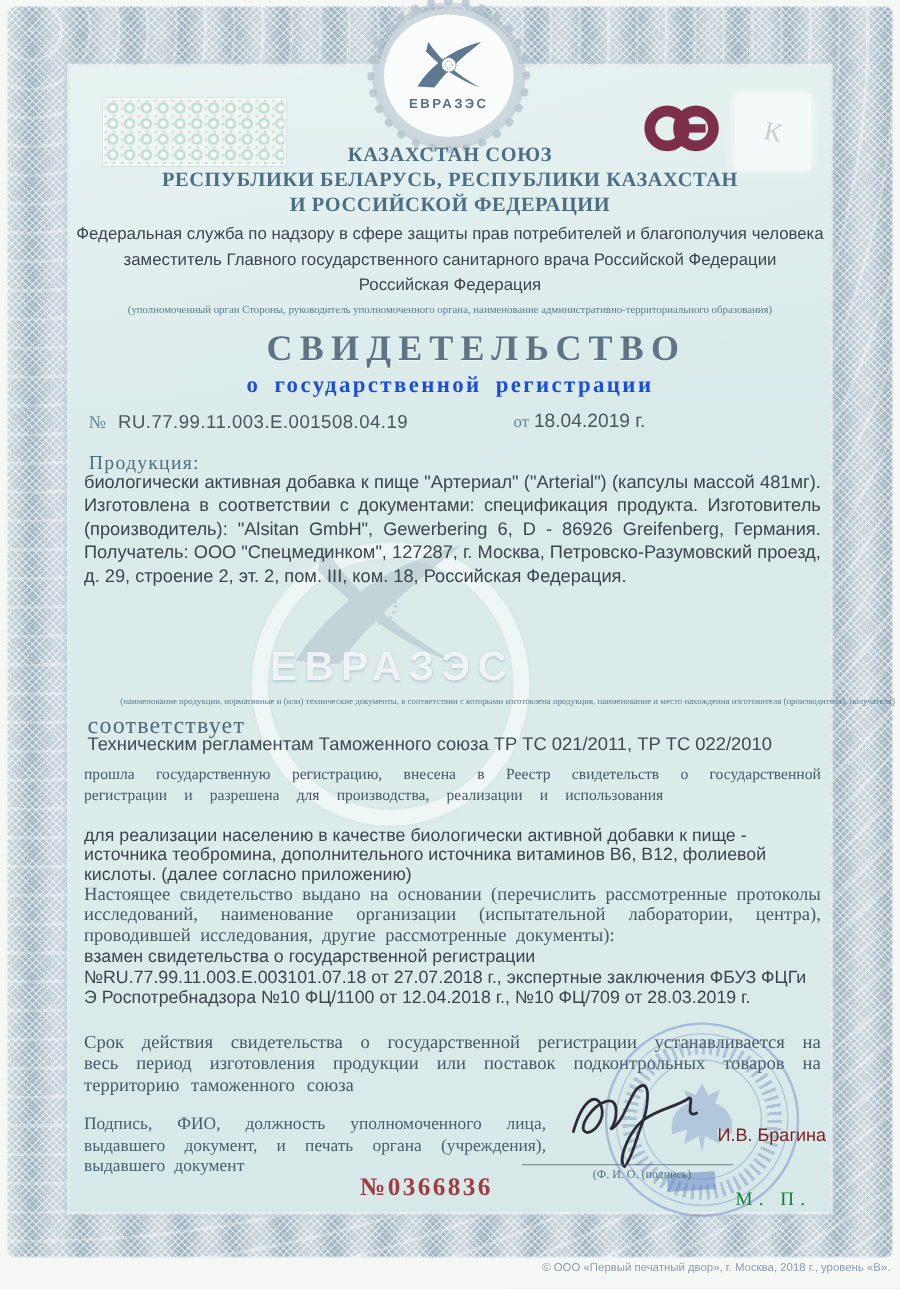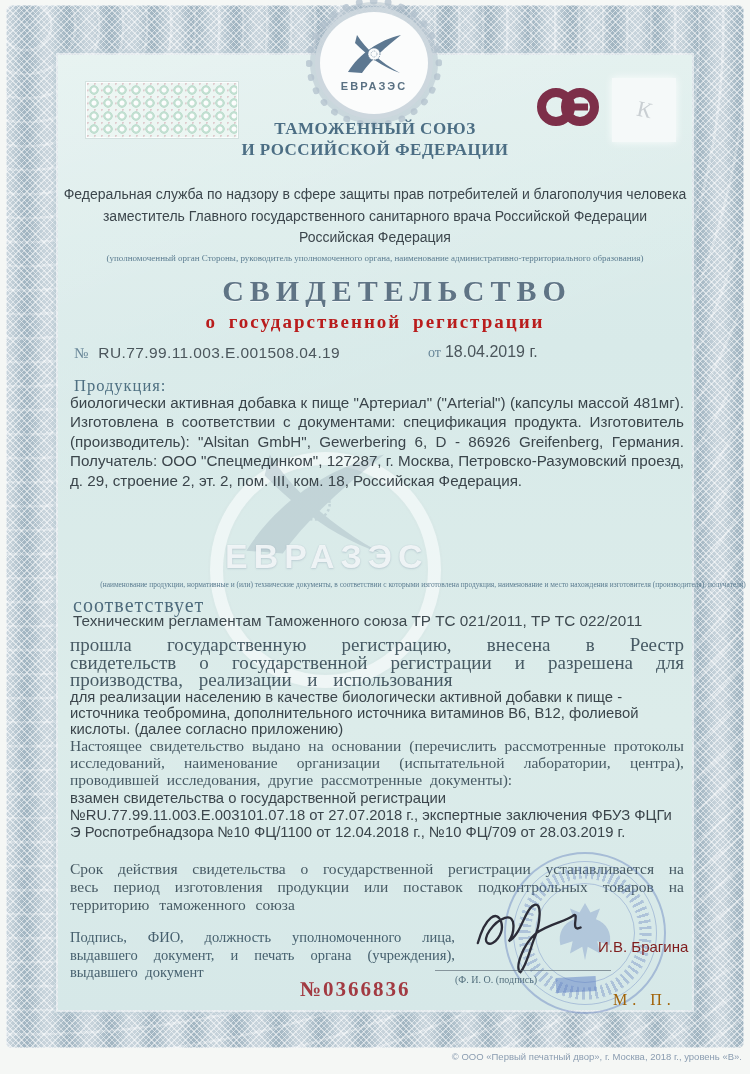--- a/index.html
+++ b/index.html
@@ -56,21 +56,21 @@
     display:flex; align-items:center; justify-content:center;
   }
   .pencil-mark { font-family:"Liberation Serif",serif; font-size:22px; color:rgba(120,130,140,.35); transform:rotate(12deg); }
 
   
   .union { left:0; right:0; top:118px; font-weight:bold; font-size:17px; line-height:21px; color:#4c6e84; letter-spacing:.5px; }
   .authority { left:0; right:0; top:184px; font-family:"Liberation Sans","DejaVu Sans",sans-serif; font-size:14px; line-height:21.5px; color:#3c464c; }
   .caption-sm { color:#5b7c90; }
   .caption1 { left:0; right:0; top:253px; font-size:9px; white-space:nowrap; }
   .doc-title { left:0; right:0; top:274px; font-weight:bold; font-size:30px; letter-spacing:6px; color:#5f7485; text-shadow:0 1px 0 rgba(255,255,255,.6);padding-left:44px; }
-  .doc-subtitle { left:0; right:0; top:311px; font-weight:bold; font-size:19px; letter-spacing:2px; word-spacing:5px; color:#b91c1c; }
+  .doc-subtitle { left:0; right:0; top:311px; font-weight:bold; font-size:19px; letter-spacing:2px; word-spacing:5px; color:#1d4ed8; }
 
   .numrow { left:74px; top:344px; font-size:15px; color:#688698;text-align:center; }
   .numrow .num { font-family:"Liberation Sans","DejaVu Sans",sans-serif; font-size:15.5px; color:#4b565c; letter-spacing:.4px; margin-left:10px; }
   .daterow { left:428px; top:343px; font-size:14px; color:#688698; }
   .daterow .date { font-family:"Liberation Sans","DejaVu Sans",sans-serif; font-size:16px; color:#4b565c; margin-left:4px; }
 
   
   .product-label { left:74px; top:376px; font-size:16.5px; color:#4f7082; letter-spacing:1px; }
   .product-body { left:70px; top:393px; width:614px; font-family:"Liberation Sans","DejaVu Sans",sans-serif; font-size:15.2px; line-height:19.4px; color:#3b454b; text-align:justify; }
 
@@ -80,35 +80,35 @@
   .wm-swoosh { left:236px; top:450px; width:156px; height:108px; color:#9db0bc; opacity:.38; }
   .wm-text { left:225px; top:537px; width:180px; text-align:center;
     font-family:"Liberation Sans","DejaVu Sans",sans-serif; font-weight:bold; font-size:34px; letter-spacing:6px;
     color:rgba(250,253,253,.85); text-shadow:0 0 1px rgba(150,170,185,.6), 0 1px 2px rgba(150,170,185,.4); }
 
   
   .caption2 { left:52px; top:580px; width:742px; text-align:center; font-size:7.4px; white-space:nowrap; }
   .sootv { left:73px; top:594px; font-size:20px; color:#4e6b7c; letter-spacing:1px; }
   .regs { left:73px; top:612px; font-family:"Liberation Sans","DejaVu Sans",sans-serif; font-size:15.3px; color:#3f4a50; }
   .para { left:70px; width:614px; }
-  .serif-p { font-size:19px; line-height:17.5px; color:#475a64; text-align:justify; }
+  .serif-p { font-size:13px; line-height:17.5px; color:#475a64; text-align:justify; }
   .sans-p { font-family:"Liberation Sans","DejaVu Sans",sans-serif; font-size:14.8px; color:#3b454b; }
   .p-registered { top:636px; word-spacing:11px; }
   .p-usage { top:690px; line-height:15.8px; }
   .p-basis { top:737px; font-size:15.5px; line-height:17px; word-spacing:4px; }
   .p-docs { top:790px; line-height:17.2px; }
   .p-validity { top:860px; font-size:15.5px; line-height:18px; word-spacing:6px; }
 
   
   .sig-caption { left:70px; top:929px; width:385px; font-size:14.5px; line-height:17.5px; color:#46606e; text-align:justify; word-spacing:4px; }
   .signature-svg { left:472px; top:882px; width:126px; height:94px; }
   .signer-name { left:598px; top:938px; font-family:"Liberation Sans","DejaVu Sans",sans-serif; font-size:15px; color:#7f1d1d; }
   .sig-line { left:435px; top:970px; width:176px; border-top:1px solid rgba(90,105,115,.65); height:0; }
-  .sig-line-caption { left:455px; top:974px; width:160px; font-size:10px; color:#54707e; }
-  .mp { left:613px; top:991px; font-size:16px; letter-spacing:5px; color:#a16207; }
+  .sig-line-caption { left:455px; top:974px; width:160px; text-align:center; font-size:10px; color:#54707e; }
+  .mp { left:613px; top:991px; font-size:16px; letter-spacing:5px; color:#15803d; }
   .serial { left:300px; top:977px; width:160px; text-align:left; font-weight:bold; font-size:21px; letter-spacing:2px; color:#a23a42; }
 
   
   .stamp { position:absolute; left:504px; top:852px; width:162px; height:162px; opacity:.85; }
   .stamp .ring { position:absolute; border-radius:50%; }
   .stamp .r1 { inset:0; border:2.5px solid rgba(98,126,190,.5); }
   .stamp .r2 { inset:9px; border:1.5px solid rgba(98,126,190,.45); }
   .stamp .rt { inset:13px; border-radius:50%;
     background:repeating-conic-gradient(rgba(98,126,190,.42) 0deg 2.5deg, transparent 2.5deg 6deg);
     -webkit-mask:radial-gradient(circle closest-side, transparent 79%, #000 81%, #000 97%, transparent 99%);
@@ -158,21 +158,22 @@
       <circle cx="44" cy="25" r="14.5" fill="none" stroke="#7d2f49" stroke-width="9"></circle>
       <rect x="38" y="21.5" width="14" height="7" fill="#7d2f49"></rect>
     </svg>
   </div>
 
   <div class="white-patch">
     <span class="pencil-mark">К</span>
   </div>
 
   <div class="abs union center">
-    <div>ТАМОЖЕННЫЙ СОЮЗ</div>
+    <div>КАЗАХСТАН СОЮЗ</div>
+    <div>РЕСПУБЛИКИ БЕЛАРУСЬ, РЕСПУБЛИКИ КАЗАХСТАН</div>
     <div>И РОССИЙСКОЙ ФЕДЕРАЦИИ</div>
   </div>
 
   <div class="abs caption1 center caption-sm">(уполномоченный орган Стороны, руководитель уполномоченного органа, наименование административно-территориального образования)</div>
   <div class="abs authority center">
     <div>Федеральная служба по надзору в сфере защиты прав потребителей и благополучия человека</div>
     <div>заместитель Главного государственного санитарного врача Российской Федерации</div>
     <div>Российская Федерация</div>
   </div>
 
@@ -184,21 +185,21 @@
   </div>
   <div class="abs daterow">
     <span>от</span><span class="date">18.04.2019 г.</span>
   </div>
 
   <div class="abs product-label">Продукция:</div>
   <div class="abs product-body">биологически активная добавка к пище "Артериал" ("Arterial") (капсулы массой 481мг). Изготовлена в соответствии с документами: спецификация продукта. Изготовитель (производитель): "Alsitan GmbH", Gewerbering 6, D - 86926 Greifenberg, Германия. Получатель: ООО "Спецмединком", 127287, г. Москва, Петровско-Разумовский проезд, д. 29, строение 2, эт. 2, пом. III, ком. 18, Российская Федерация.</div>
   <div class="abs caption2 caption-sm">(наименование продукции, нормативные и (или) технические документы, в соответствии с которыми изготовлена продукция, наименование и место нахождения изготовителя (производителя), получателя)</div>
 
   <div class="abs sootv">соответствует</div>
-  <div class="abs regs">Техническим регламентам Таможенного союза ТР ТС 021/2011, ТР ТС 022/2011</div>
+  <div class="abs regs">Техническим регламентам Таможенного союза ТР ТС 021/2011, ТР ТС 022/2010</div>
   <div class="abs para serif-p p-registered">прошла государственную регистрацию, внесена в Реестр свидетельств о государственной регистрации и разрешена для производства, реализации и использования</div>
   <div class="abs para sans-p p-usage">для реализации населению в качестве биологически активной добавки к пище - источника теобромина, дополнительного источника витаминов В6, В12, фолиевой кислоты. (далее согласно приложению)</div>
   <div class="abs para serif-p p-basis">Настоящее свидетельство выдано на основании (перечислить рассмотренные протоколы исследований, наименование организации (испытательной лаборатории, центра), проводившей исследования, другие рассмотренные документы):</div>
   <div class="abs para sans-p p-docs">взамен свидетельства о государственной регистрации №RU.77.99.11.003.Е.003101.07.18 от 27.07.2018 г., экспертные заключения ФБУЗ ФЦГи Э Роспотребнадзора №10 ФЦ/1100 от 12.04.2018 г., №10 ФЦ/709 от 28.03.2019 г.</div>
   <div class="abs para serif-p p-validity">Срок действия свидетельства о государственной регистрации устанавливается на весь период изготовления продукции или поставок подконтрольных товаров на территорию таможенного союза</div>
 
   <div class="stamp">
     <div class="ring r1"></div>
     <div class="ring r2"></div>
     <div class="ring rt"></div>

